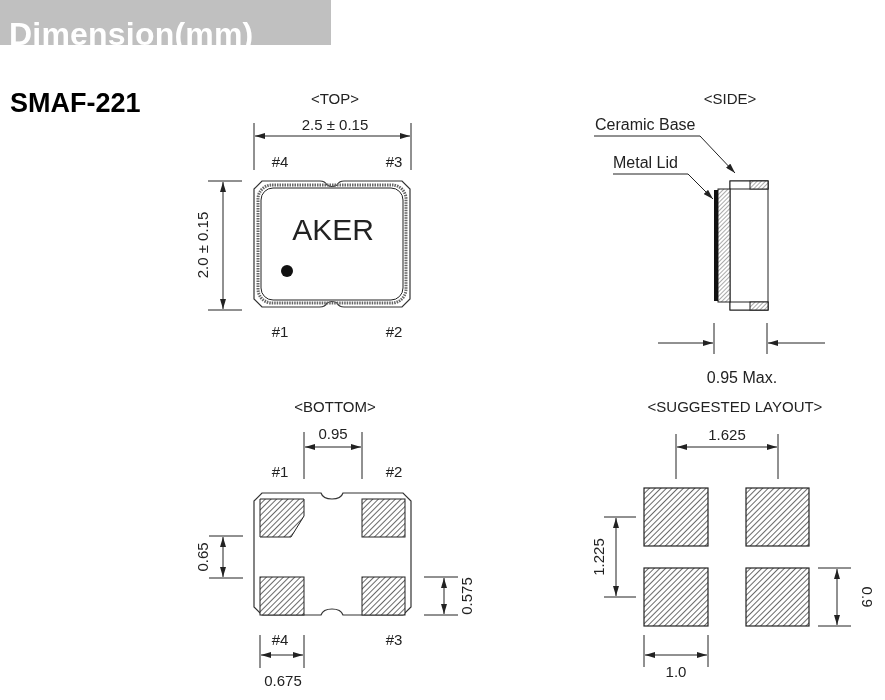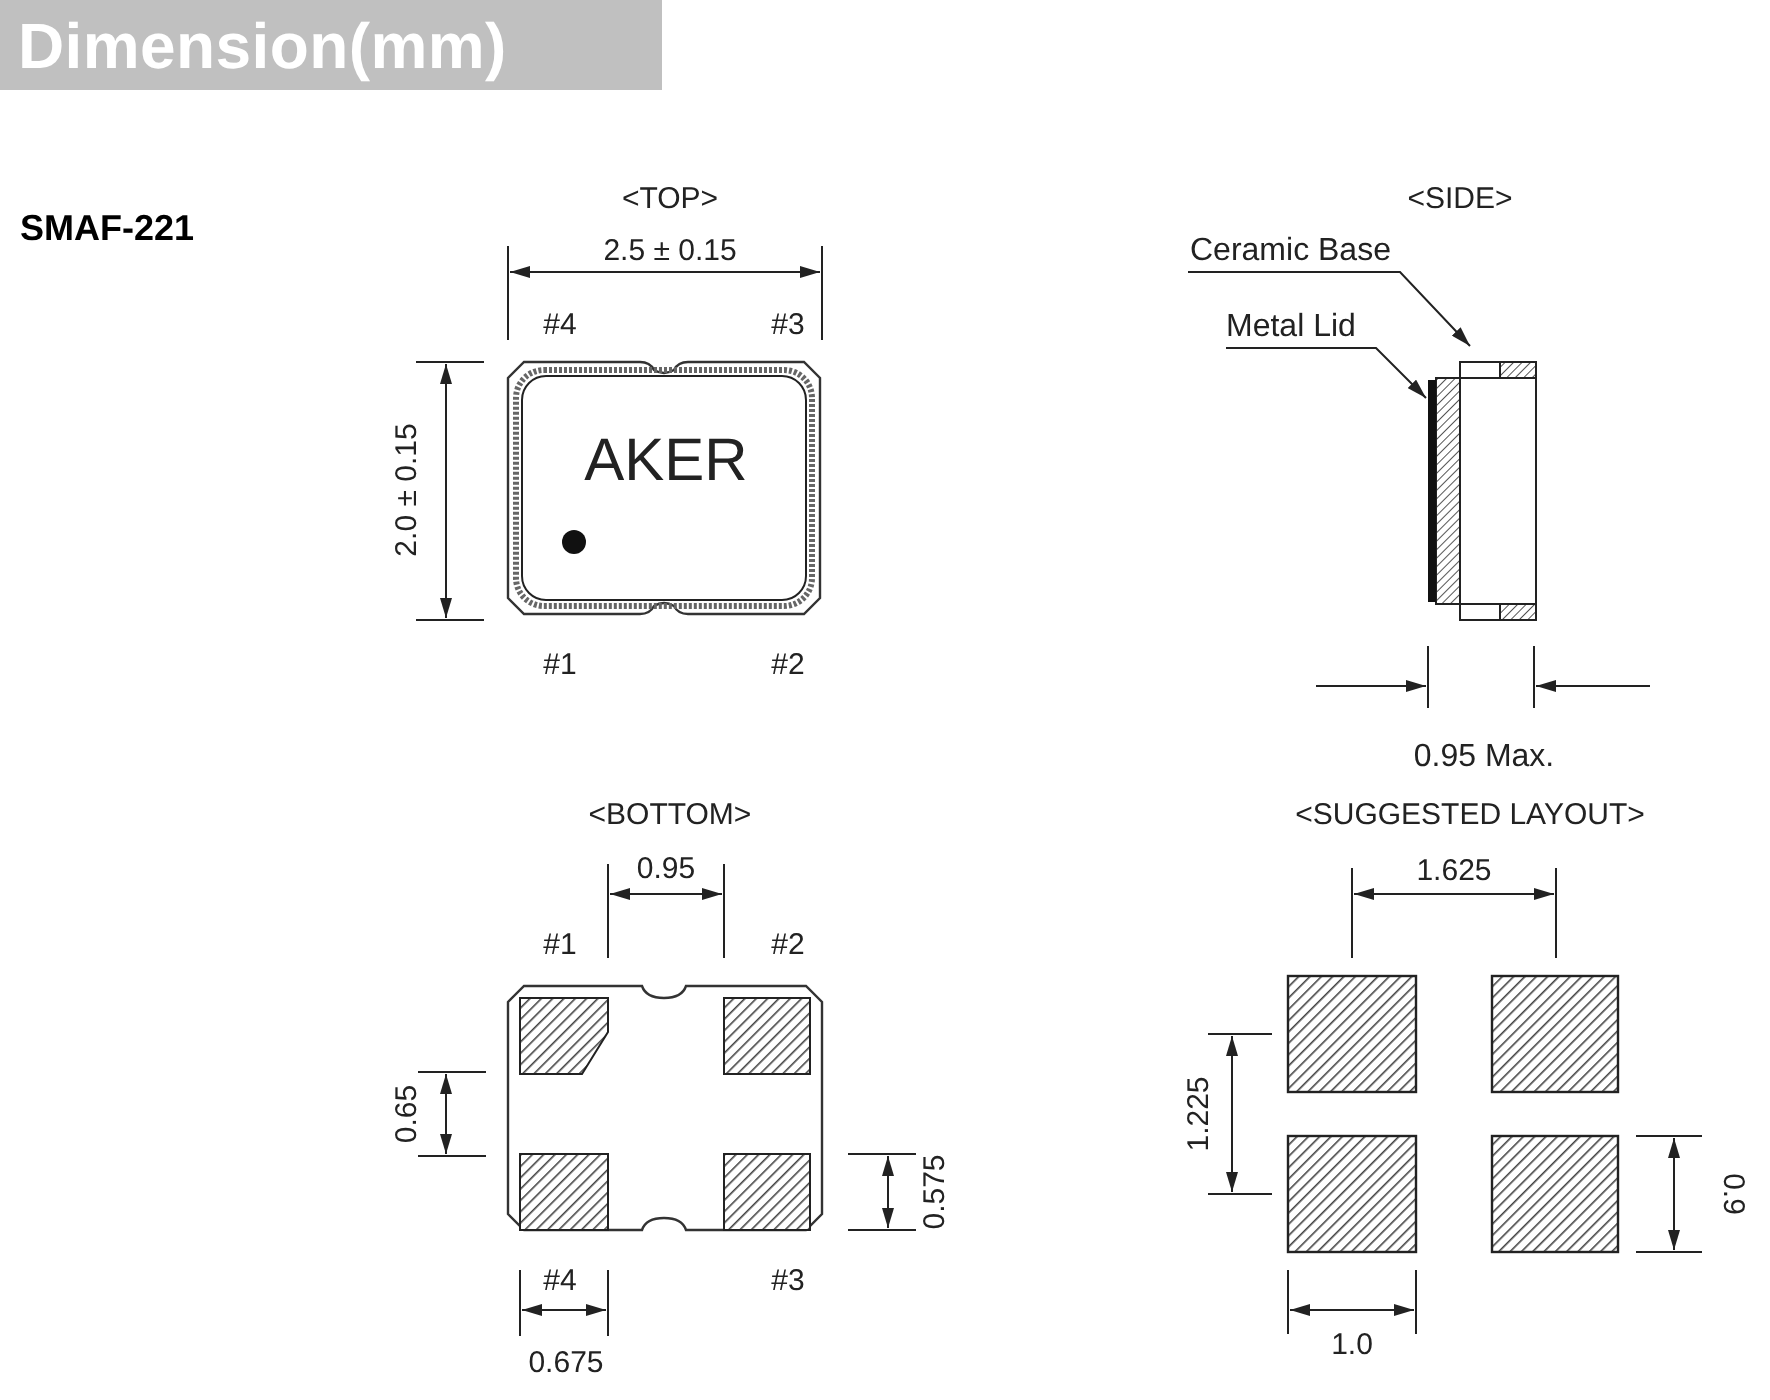--- a/index.html
+++ b/index.html
@@ -1,22 +1,22 @@
 <!DOCTYPE html>
 <html><head>
 <meta charset="utf-8">
 <style>
   html, body { margin: 0; padding: 0; background: #ffffff; }
   body { width: 885px; height: 700px; position: relative; overflow: hidden;
          font-family: "Liberation Sans", sans-serif; }
   .banner { position: absolute; left: 0; top: 0; width: 331px; height: 45px;
             background: #c0c0c0; }
-  .banner-text { position: absolute; left: 9px; top: 1px; font-size: 32px; font-weight: bold;
+  .banner-text { position: absolute; left: 9px; top: 12px; font-size: 32px; font-weight: bold;
                  color: #ffffff; letter-spacing: 0.2px; line-height: 44px; }
-  .model { position: absolute; left: 10px; top: 104px; font-size: 18px; font-weight: bold; color: #000; }
+  .model { position: absolute; left: 10px; top: 88px; font-size: 27px; font-weight: bold; color: #000; }
   svg.drawing { position: absolute; left: 0; top: 0; }
   svg text { font-family: "Liberation Sans", sans-serif; fill: #222; }
 </style>
 </head>
 <body>
 
 <div class="banner">
   <div class="banner-text">Dimension(mm)</div>
 </div>
 <div class="model">SMAF-221</div>

